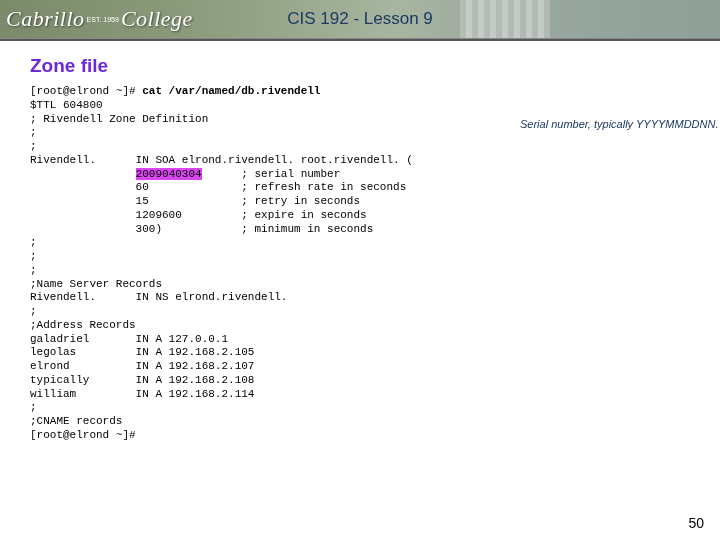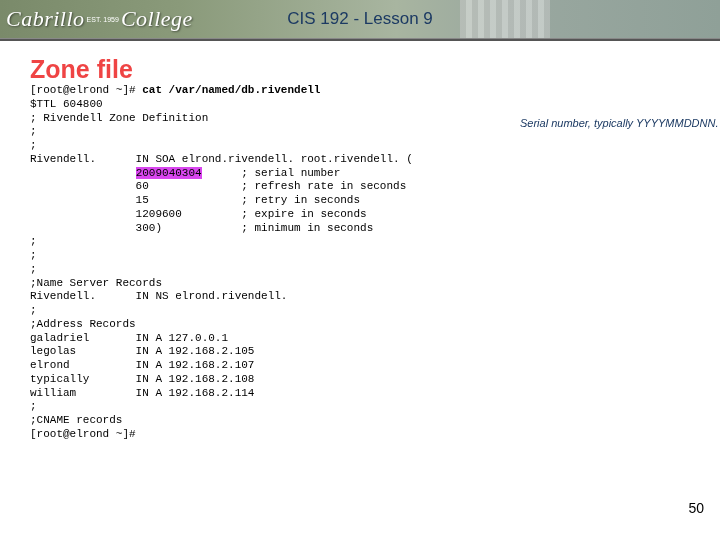--- a/index.html
+++ b/index.html
@@ -57,24 +57,24 @@
     width: 90px;
     height: 38px;
     background: repeating-linear-gradient(to right, #ccc 0 6px, #eee 6px 12px);
     opacity: 0.5;
   }
   .hr-line {
     height: 2px;
     background: #555;
   }
   .slide-title {
-    margin: 14px 0 0 30px;
-    font-size: 25px;
+    margin: 14px 0 8px 30px;
+    font-size: 19px;
     font-weight: bold;
-    color: #ef4444;
+    color: #6d28d9;
     font-family: Verdana, sans-serif;
   }
   .content {
     position: relative;
     margin-left: 30px;
   }
   .terminal {
     font-family: "Courier New", monospace;
     font-size: 11px;
     line-height: 1.25;
@@ -99,21 +99,21 @@
   }
   .callout .para2 {
     margin-top: 16px;
   }
   .em {
     font-style: italic;
   }
   .slide-num {
     position: absolute;
     right: 16px;
-    bottom: 24px;
+    bottom: 9px;
     font-size: 14px;
     color: #000;
     font-family: Verdana, sans-serif;
   }
 </style>
 </head>
 <body>
 
 <div class="header-bar">
   <div class="pillars"></div>

